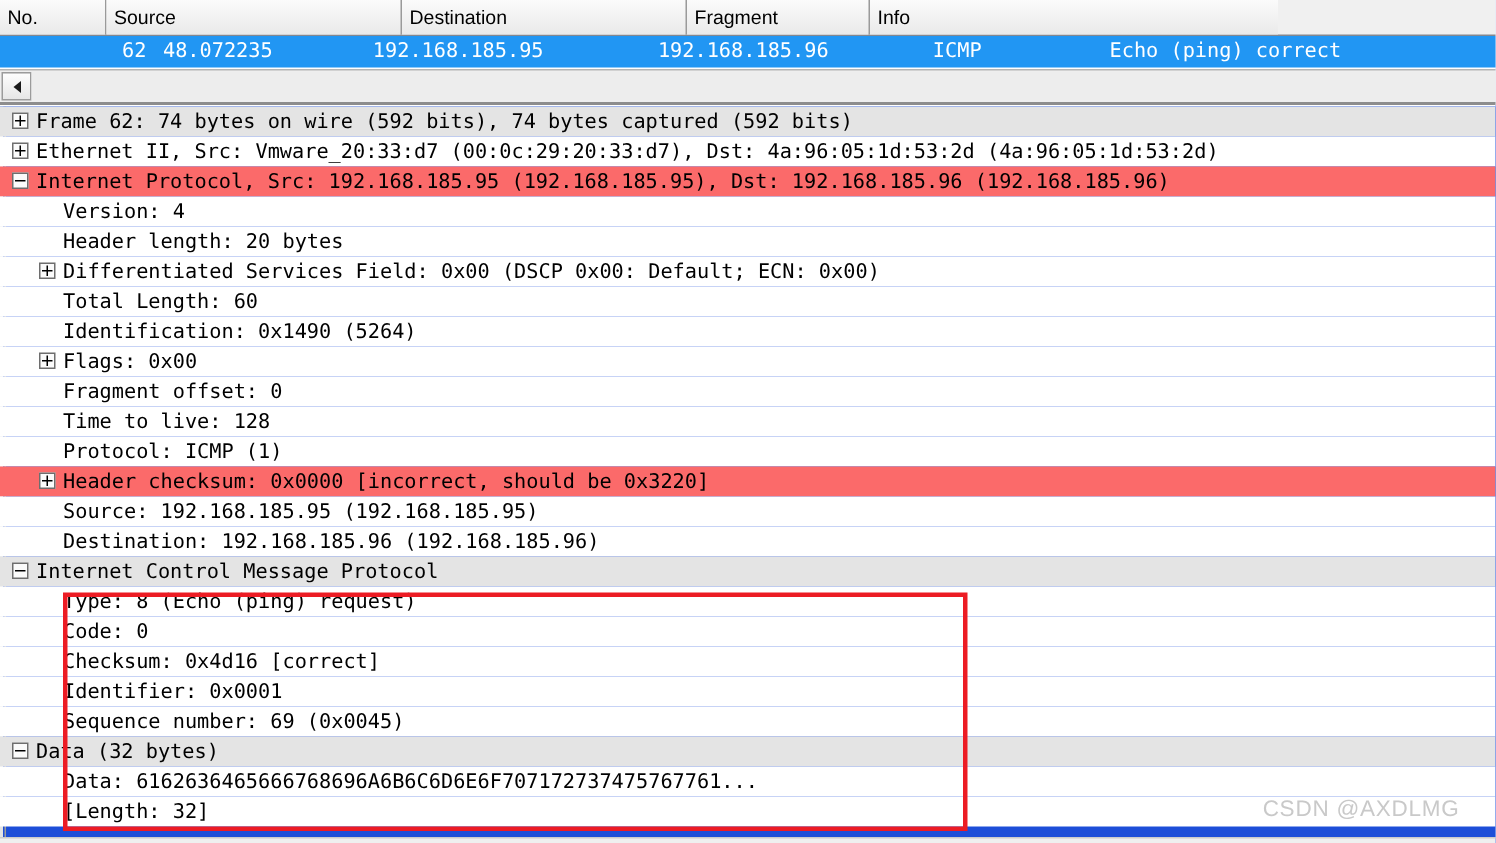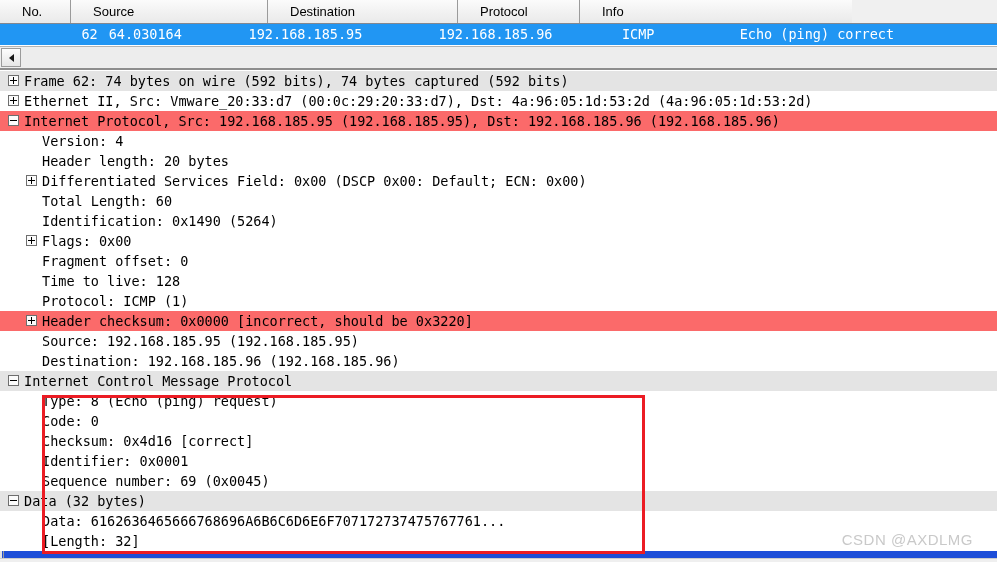--- a/index.html
+++ b/index.html
@@ -33,21 +33,21 @@
     box-sizing: border-box;
   }
   .col-header {
     background: linear-gradient(to bottom, #fbfbfb 0%, #f1f1f1 55%, #eaeaea 100%);
     border-right: 1px solid #9a9a9a;
     box-sizing: border-box;
     font-family: "Liberation Sans", sans-serif;
     font-size: 13px;
     color: #000000;
     line-height: 23px;
-    padding-left: 22px;
+    padding-left: 5px;
     overflow: hidden;
     white-space: nowrap;
   }
   .col-header:last-child { border-right: none; }
 
   .packet-row {
     display: flex;
     height: 21px;
     background: #2196f3;
     color: #ffffff;
@@ -216,27 +216,27 @@
 </style>
 </head>
 <body>
 
 <div id="packet-list-pane">
 
   <div class="col-header-row">
     <div class="col-header c-no">No.</div>
     <div class="col-header c-src">Source</div>
     <div class="col-header c-dst">Destination</div>
-    <div class="col-header c-prot">Protocol</div>
+    <div class="col-header c-prot">Fragment</div>
     <div class="col-header c-info">Info</div>
   </div>
 
   <div class="packet-row">
     <div class="packet-cell c-no num">62</div>
-    <div class="packet-cell c-time">64.030164</div>
+    <div class="packet-cell c-time">48.072235</div>
     <div class="packet-cell c-src">192.168.185.95</div>
     <div class="packet-cell c-dst">192.168.185.96</div>
     <div class="packet-cell c-prot">ICMP</div>
     <div class="packet-cell c-info">Echo (ping) correct</div>
   </div>
 </div>
 
 <div id="hscroll">
   <div id="hscroll-left-btn">
     <div class="arrow-left"></div>

